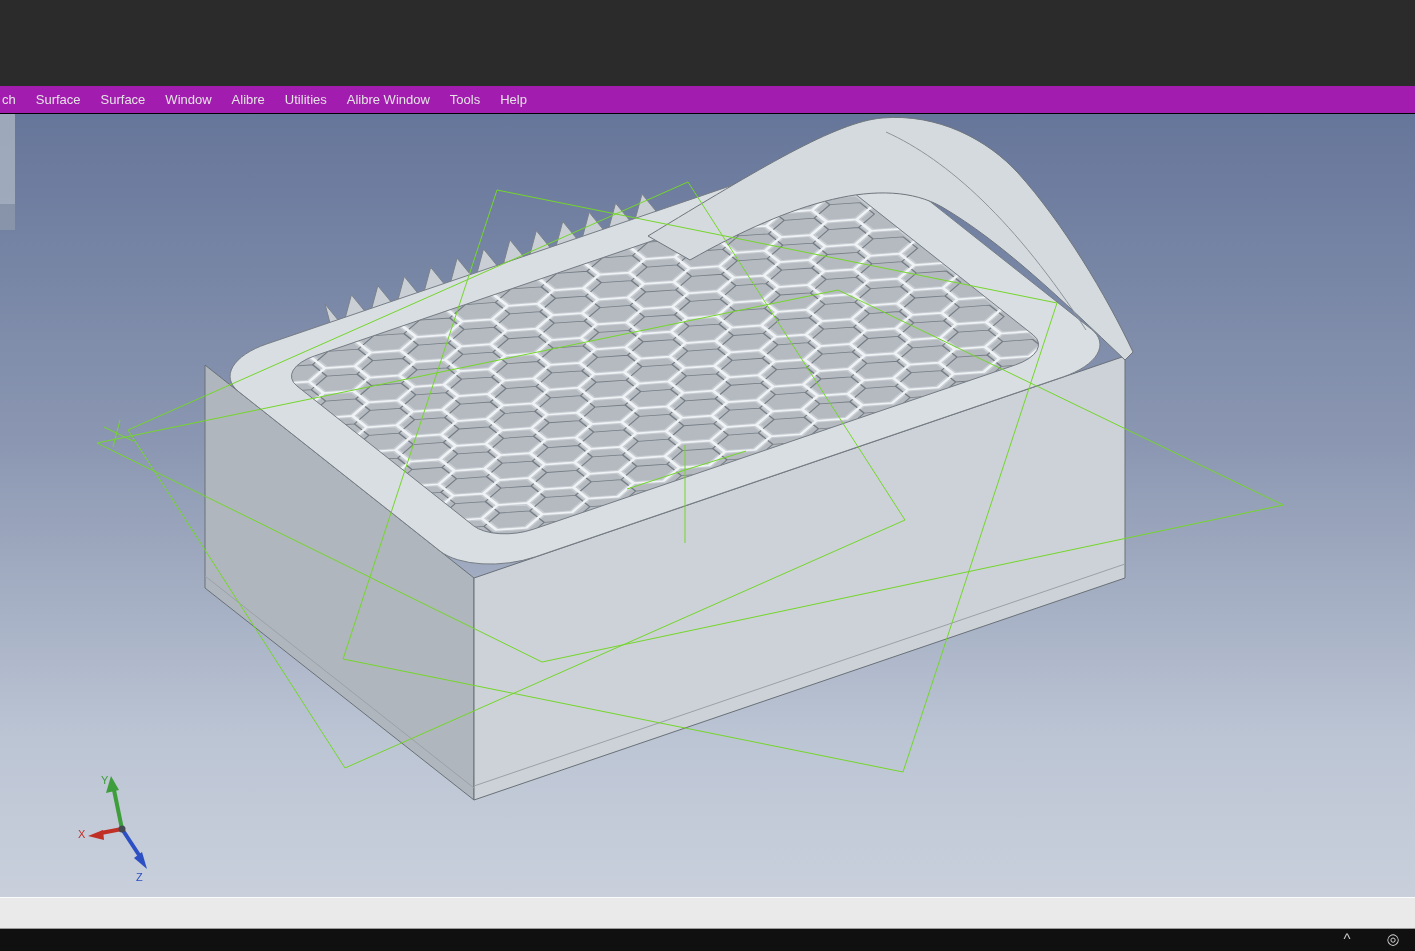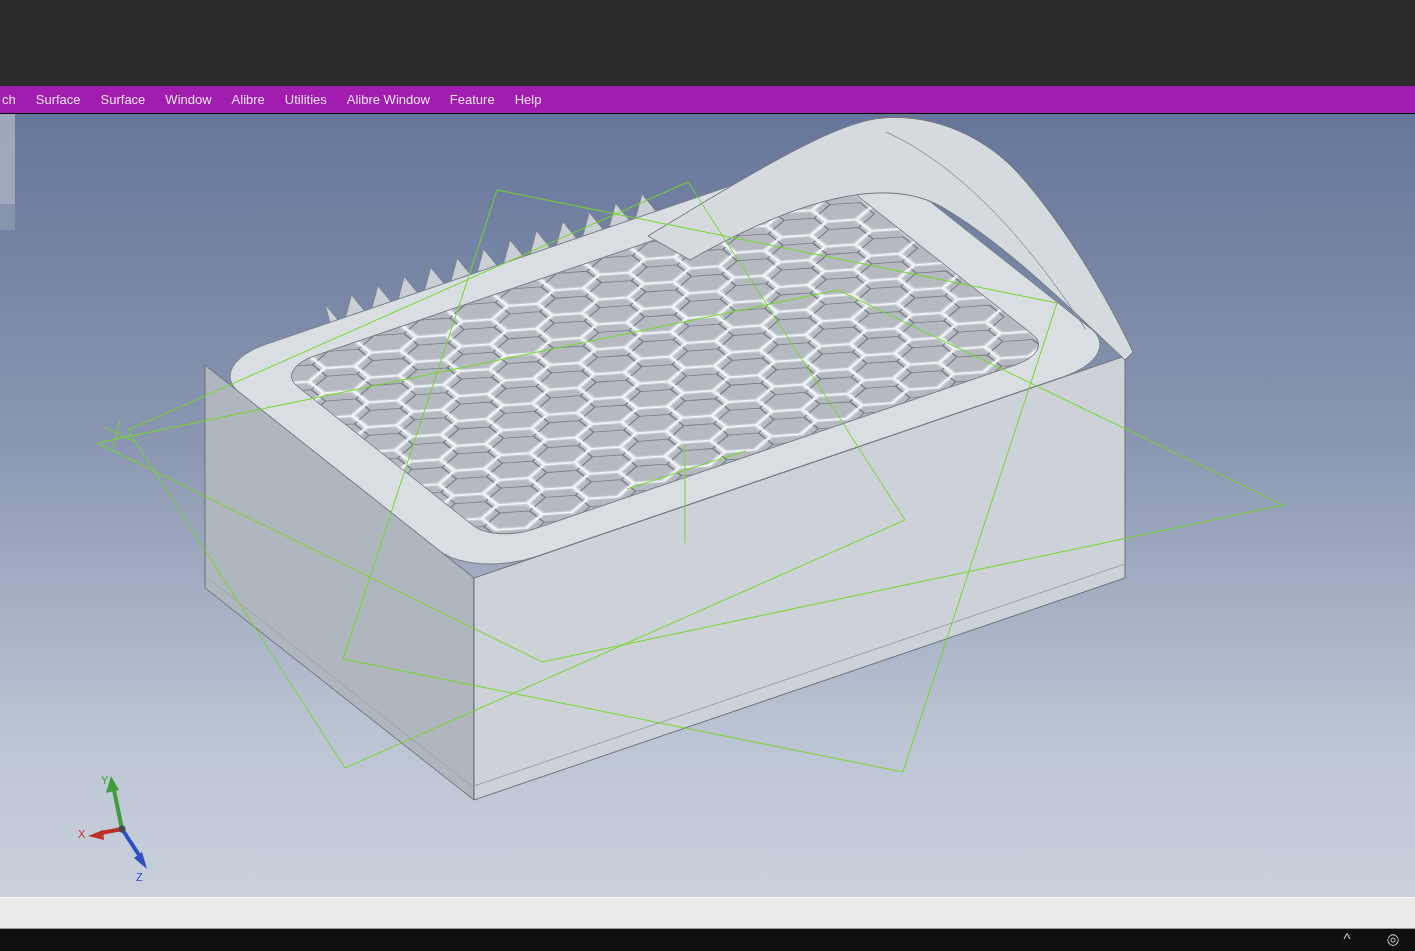--- a/index.html
+++ b/index.html
@@ -61,21 +61,21 @@
 <div class="titlebar"></div>
 
 <div class="menubar">
   <span class="menu-item">ch</span>
   <span class="menu-item">Surface</span>
   <span class="menu-item">Surface</span>
   <span class="menu-item">Window</span>
   <span class="menu-item">Alibre</span>
   <span class="menu-item">Utilities</span>
   <span class="menu-item">Alibre Window</span>
-  <span class="menu-item">Feature</span>
+  <span class="menu-item">Tools</span>
   <span class="menu-item">Help</span>
 </div>
 
 <div class="viewport">
   <div class="left-strip-a"></div>
   <div class="left-strip-b"></div>
 
   <svg width="1415" height="951" viewBox="0 0 1415 951">
     <defs>
       <clipPath id="floorClip" clipPathUnits="userSpaceOnUse">

